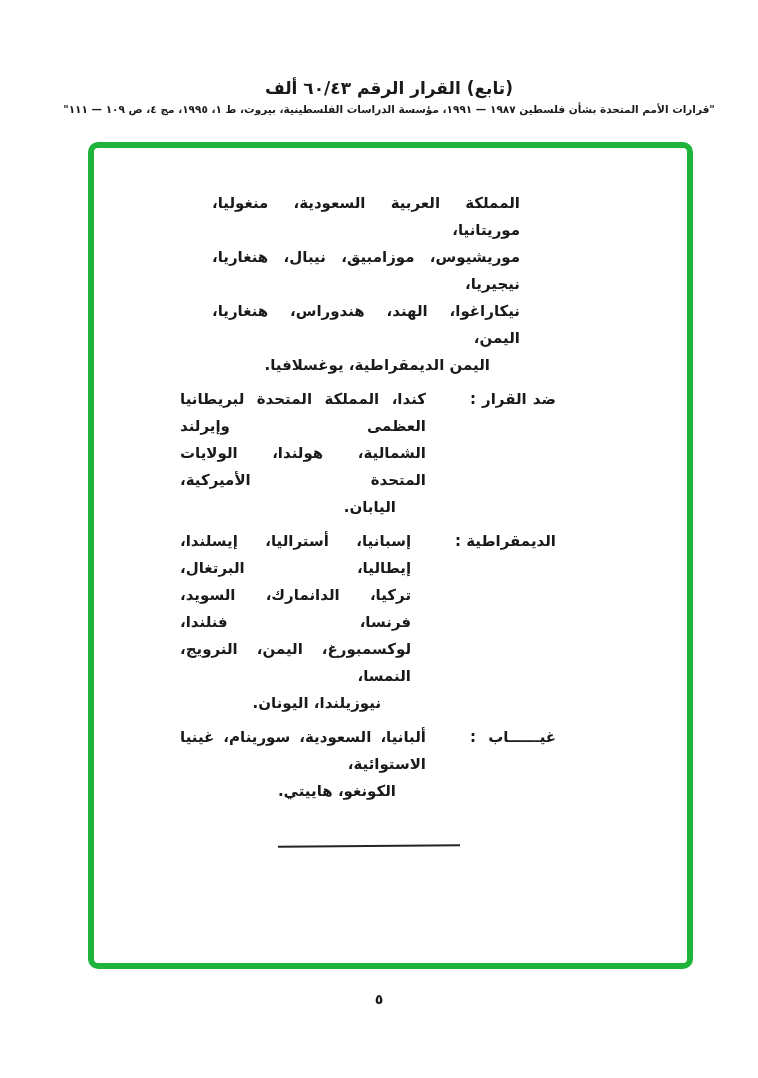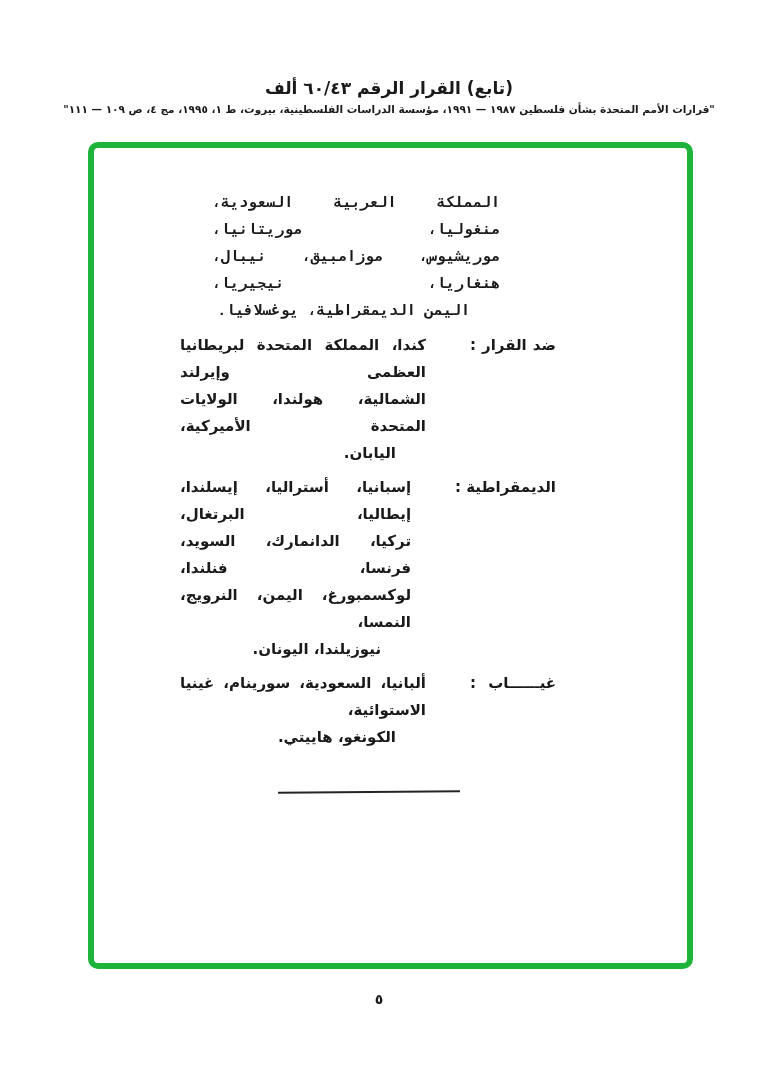--- a/index.html
+++ b/index.html
@@ -55,23 +55,22 @@
   .vote-row + .vote-row { margin-top: 7px; }
   .vote-label {
     flex: 0 0 86px;
     text-align: justify;
     text-align-last: justify;
     white-space: nowrap;
     margin-left: 44px;
   }
   .vote-content { flex: 1 1 auto; min-width: 0; }
   .vote-row.continuation .vote-content {
-    margin-right: 56px;
+    margin-right: 36px;
     margin-left: 32px;
-    font-family: Liberation Mono, monospace;
   }
   .line {
     text-align: justify;
     text-align-last: justify;
   }
   .line.last {
     text-align-last: right;
     padding-right: 30px;
     box-sizing: border-box;
   }
@@ -99,20 +98,21 @@
   <div class="doc-caption">"قرارات الأمم المتحدة بشأن فلسطين ١٩٨٧ — ١٩٩١، مؤسسة الدراسات الفلسطينية، بيروت، ط ١، ١٩٩٥، مج ٤، ص ١٠٩ — ١١١"</div>
 </div>
 
 <div class="frame" style="border-color: rgb(30, 180, 60);">
   <div class="doc-text">
 
   <div class="vote-row continuation">
         <div class="vote-content">
           <div class="line">المملكة العربية السعودية، منغوليا، موريتانيا،</div>
           <div class="line">موريشيوس، موزامبيق، نيبال، هنغاريا، نيجيريا،</div>
+          <div class="line">نيكاراغوا، الهند، هندوراس، هنغاريا، اليمن،</div>
           <div class="line last">اليمن الديمقراطية، يوغسلافيا.</div>
         </div>
       </div>
       <div class="vote-row">
         <div class="vote-label">ضد القرار :</div>
         <div class="vote-content">
           <div class="line">كندا، المملكة المتحدة لبريطانيا العظمى وإيرلند</div>
           <div class="line">الشمالية، هولندا، الولايات المتحدة الأميركية،</div>
           <div class="line last">اليابان.</div>
         </div>

